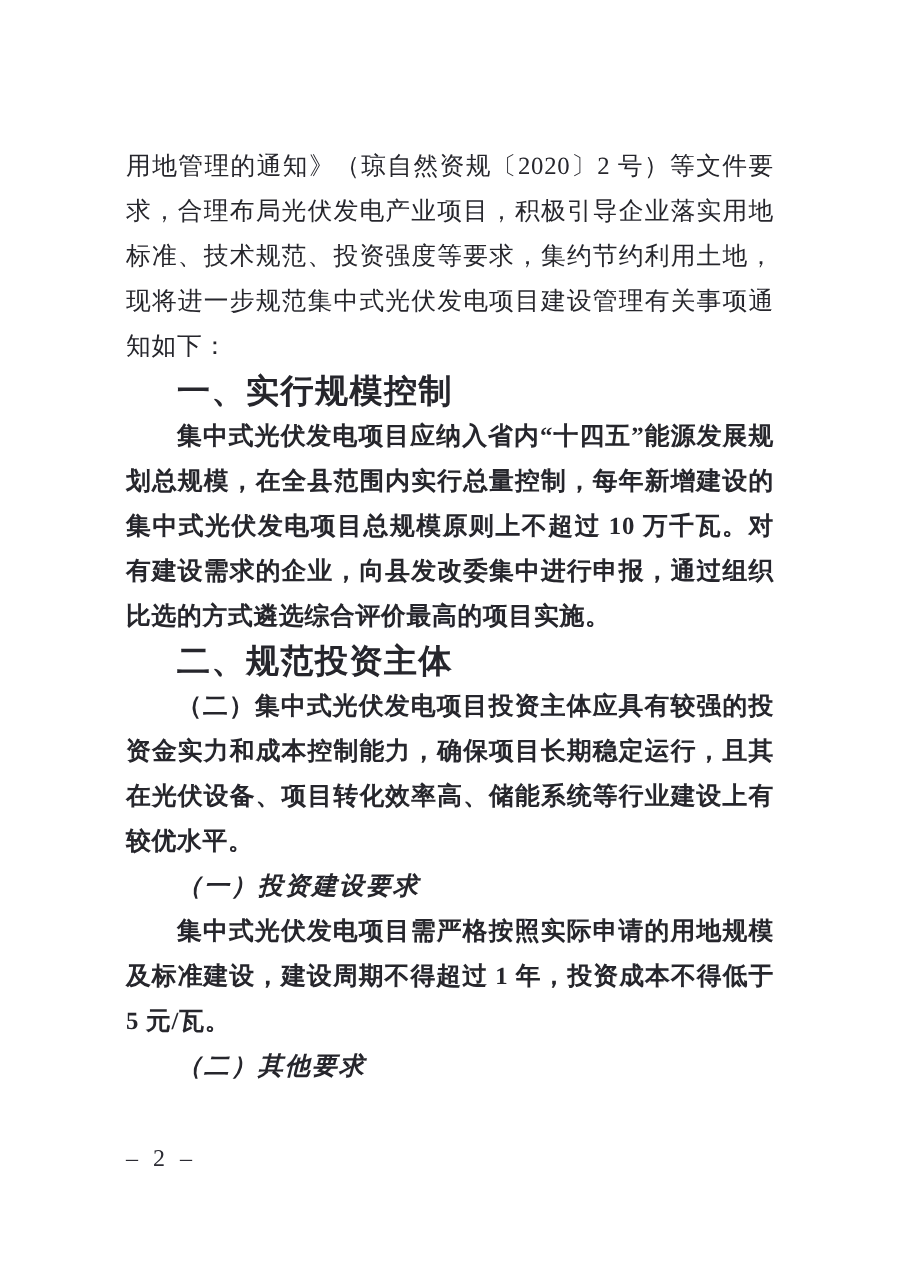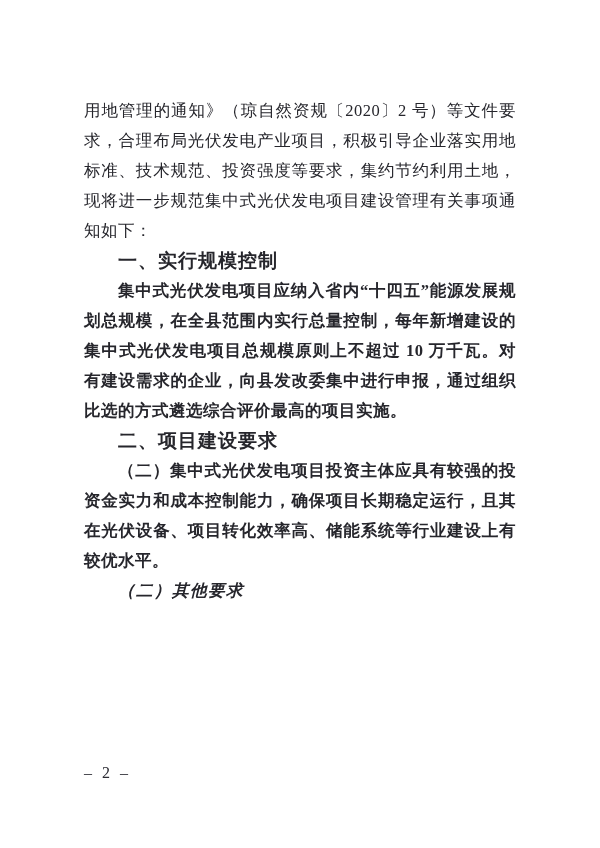--- a/index.html
+++ b/index.html
@@ -37,21 +37,21 @@
   .block.indent {
     text-indent: 34px;
     font-weight: bold;
   }
   .block.heading {
     font-family: "Liberation Sans", "DejaVu Sans", sans-serif;
     font-weight: bold;
     text-indent: 34px;
     text-align: left;
     letter-spacing: 1px;
-    font-size: 19px;
+    font-size: 22px;
   }
   .block.subheading {
     font-style: italic;
     text-indent: 34px;
     text-align: left;
     letter-spacing: 1.5px;
     font-family: "Liberation Serif", "DejaVu Serif", serif;
   }
   .footer {
     position: absolute;
@@ -65,18 +65,20 @@
   }
 </style>
 </head>
 <body>
 
 <div class="page">
   <div class="content" id="doc-body">
       <p class="block paragraph">用地管理的通知》（琼自然资规〔2020〕2 号）等文件要求，合理布局光伏发电产业项目，积极引导企业落实用地标准、技术规范、投资强度等要求，集约节约利用土地，现将进一步规范集中式光伏发电项目建设管理有关事项通知如下：</p>
       <p class="block heading indent">一、实行规模控制</p>
       <p class="block paragraph indent">集中式光伏发电项目应纳入省内“十四五”能源发展规划总规模，在全县范围内实行总量控制，每年新增建设的集中式光伏发电项目总规模原则上不超过 10 万千瓦。对有建设需求的企业，向县发改委集中进行申报，通过组织比选的方式遴选综合评价最高的项目实施。</p>
-      <p class="block heading indent">二、项目建设要求</p>
+      <p class="block heading indent">二、规范投资主体</p>
       <p class="block paragraph indent">（二）集中式光伏发电项目投资主体应具有较强的投资金实力和成本控制能力，确保项目长期稳定运行，且其在光伏设备、项目转化效率高、储能系统等行业建设上有较优水平。</p>
+      <p class="block subheading indent">（一）投资建设要求</p>
+      <p class="block paragraph indent">集中式光伏发电项目需严格按照实际申请的用地规模及标准建设，建设周期不得超过 1 年，投资成本不得低于 5 元/瓦。</p>
       <p class="block subheading indent">（二）其他要求</p>
     </div>
   <div class="footer">– 2 –</div>
 </div>
 
 </body></html>

